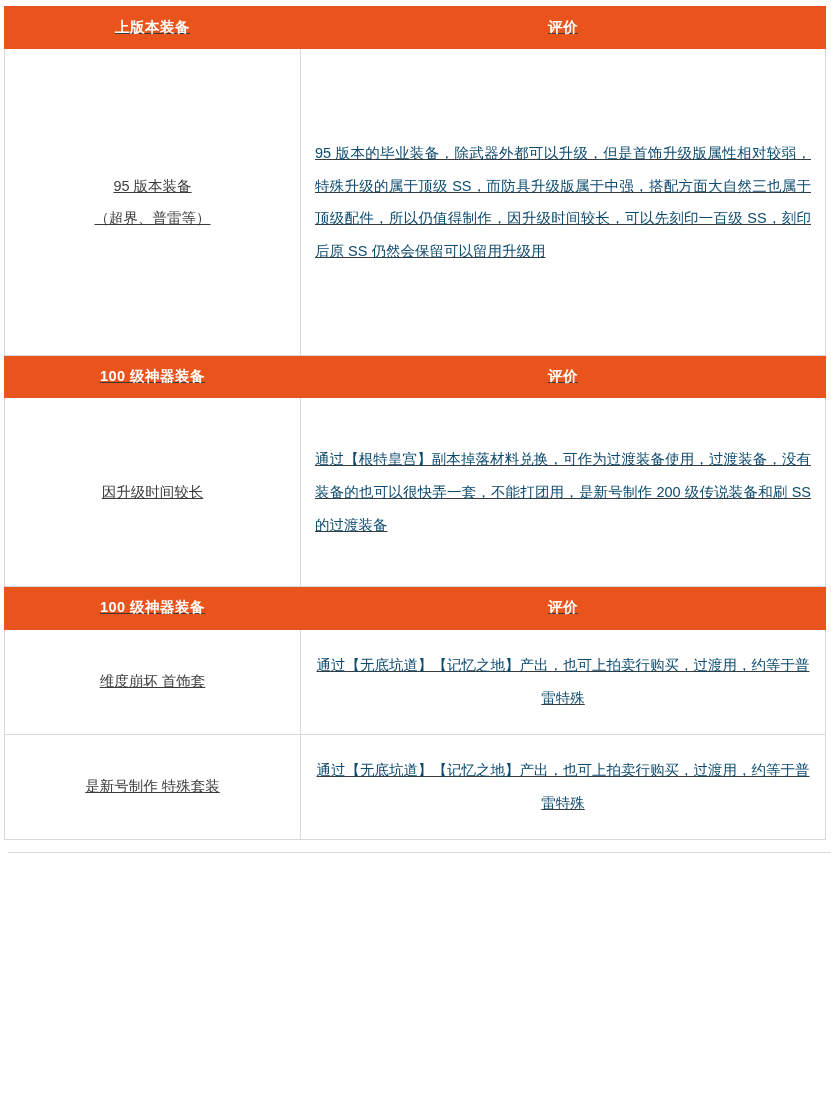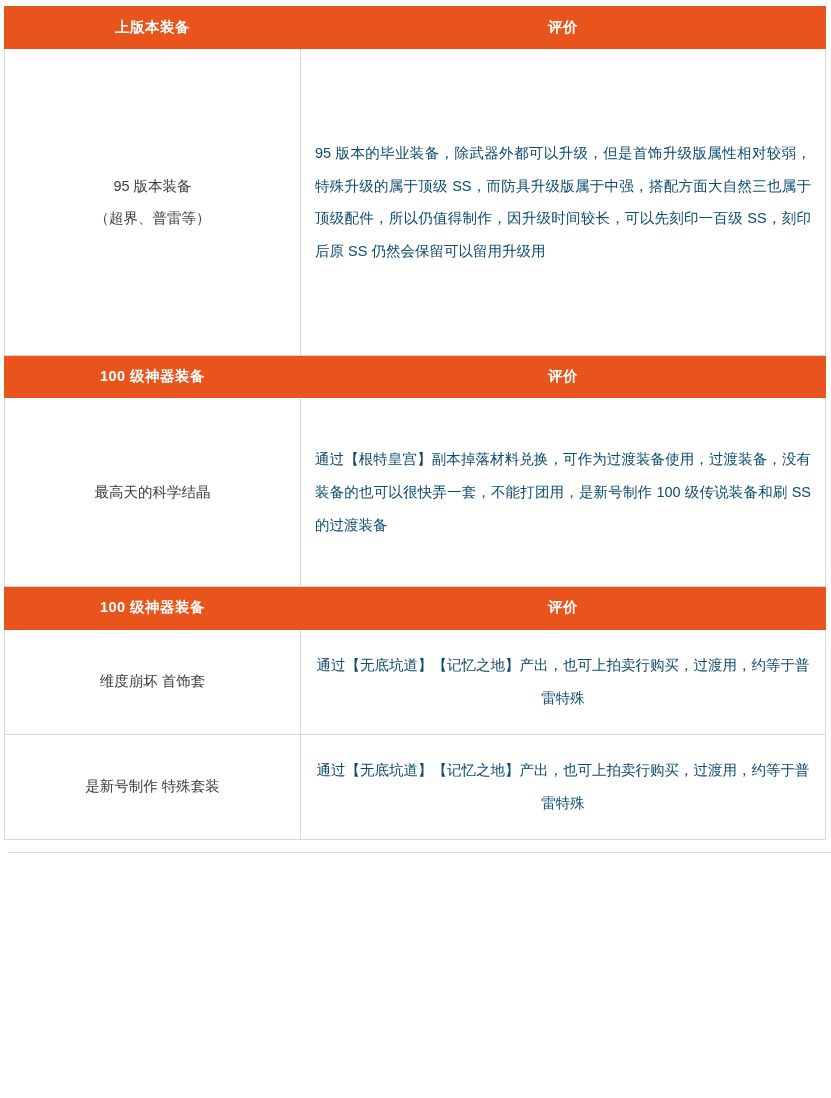--- a/index.html
+++ b/index.html
@@ -15,20 +15,21 @@
   }
   .page {
     width: 831px;
     box-sizing: border-box;
     padding: 6px 4px 0 4px;
   }
   table.equip-table {
     width: 676px;
     border-collapse: collapse;
     table-layout: fixed;
+    text-decoration: underline;
   }
   table.equip-table td {
     border: 1px solid #d9d9d9;
     vertical-align: middle;
     padding: 10px 14px;
     font-size: 14.5px;
     line-height: 2.25;
   }
   col.col-name { width: 296px; }
   col.col-desc { width: 525px; }
@@ -106,23 +107,23 @@
         <td class="desc-cell">95 版本的毕业装备，除武器外都可以升级，但是首饰升级版属性相对较弱，特殊升级的属于顶级 SS，而防具升级版属于中强，搭配方面大自然三也属于顶级配件，所以仍值得制作，因升级时间较长，可以先刻印一百级 SS，刻印后原 SS 仍然会保留可以留用升级用</td>
       </tr>
 
       <tr class="header-row">
         <td>100 级神器装备</td>
         <td>评价</td>
       </tr>
 
       <tr>
         <td class="name-cell mid-cell">
-          <span>最高天的科学结晶</span>
+          <span>因升级时间较长</span>
         </td>
-        <td class="desc-cell">通过【根特皇宫】副本掉落材料兑换，可作为过渡装备使用，过渡装备，没有装备的也可以很快弄一套，不能打团用，是新号制作 100 级传说装备和刷 SS 的过渡装备</td>
+        <td class="desc-cell">通过【根特皇宫】副本掉落材料兑换，可作为过渡装备使用，过渡装备，没有装备的也可以很快弄一套，不能打团用，是新号制作 200 级传说装备和刷 SS 的过渡装备</td>
       </tr>
 
       <tr class="header-row">
         <td>100 级神器装备</td>
         <td>评价</td>
       </tr>
 
 
 
       <tr class="row-small">

